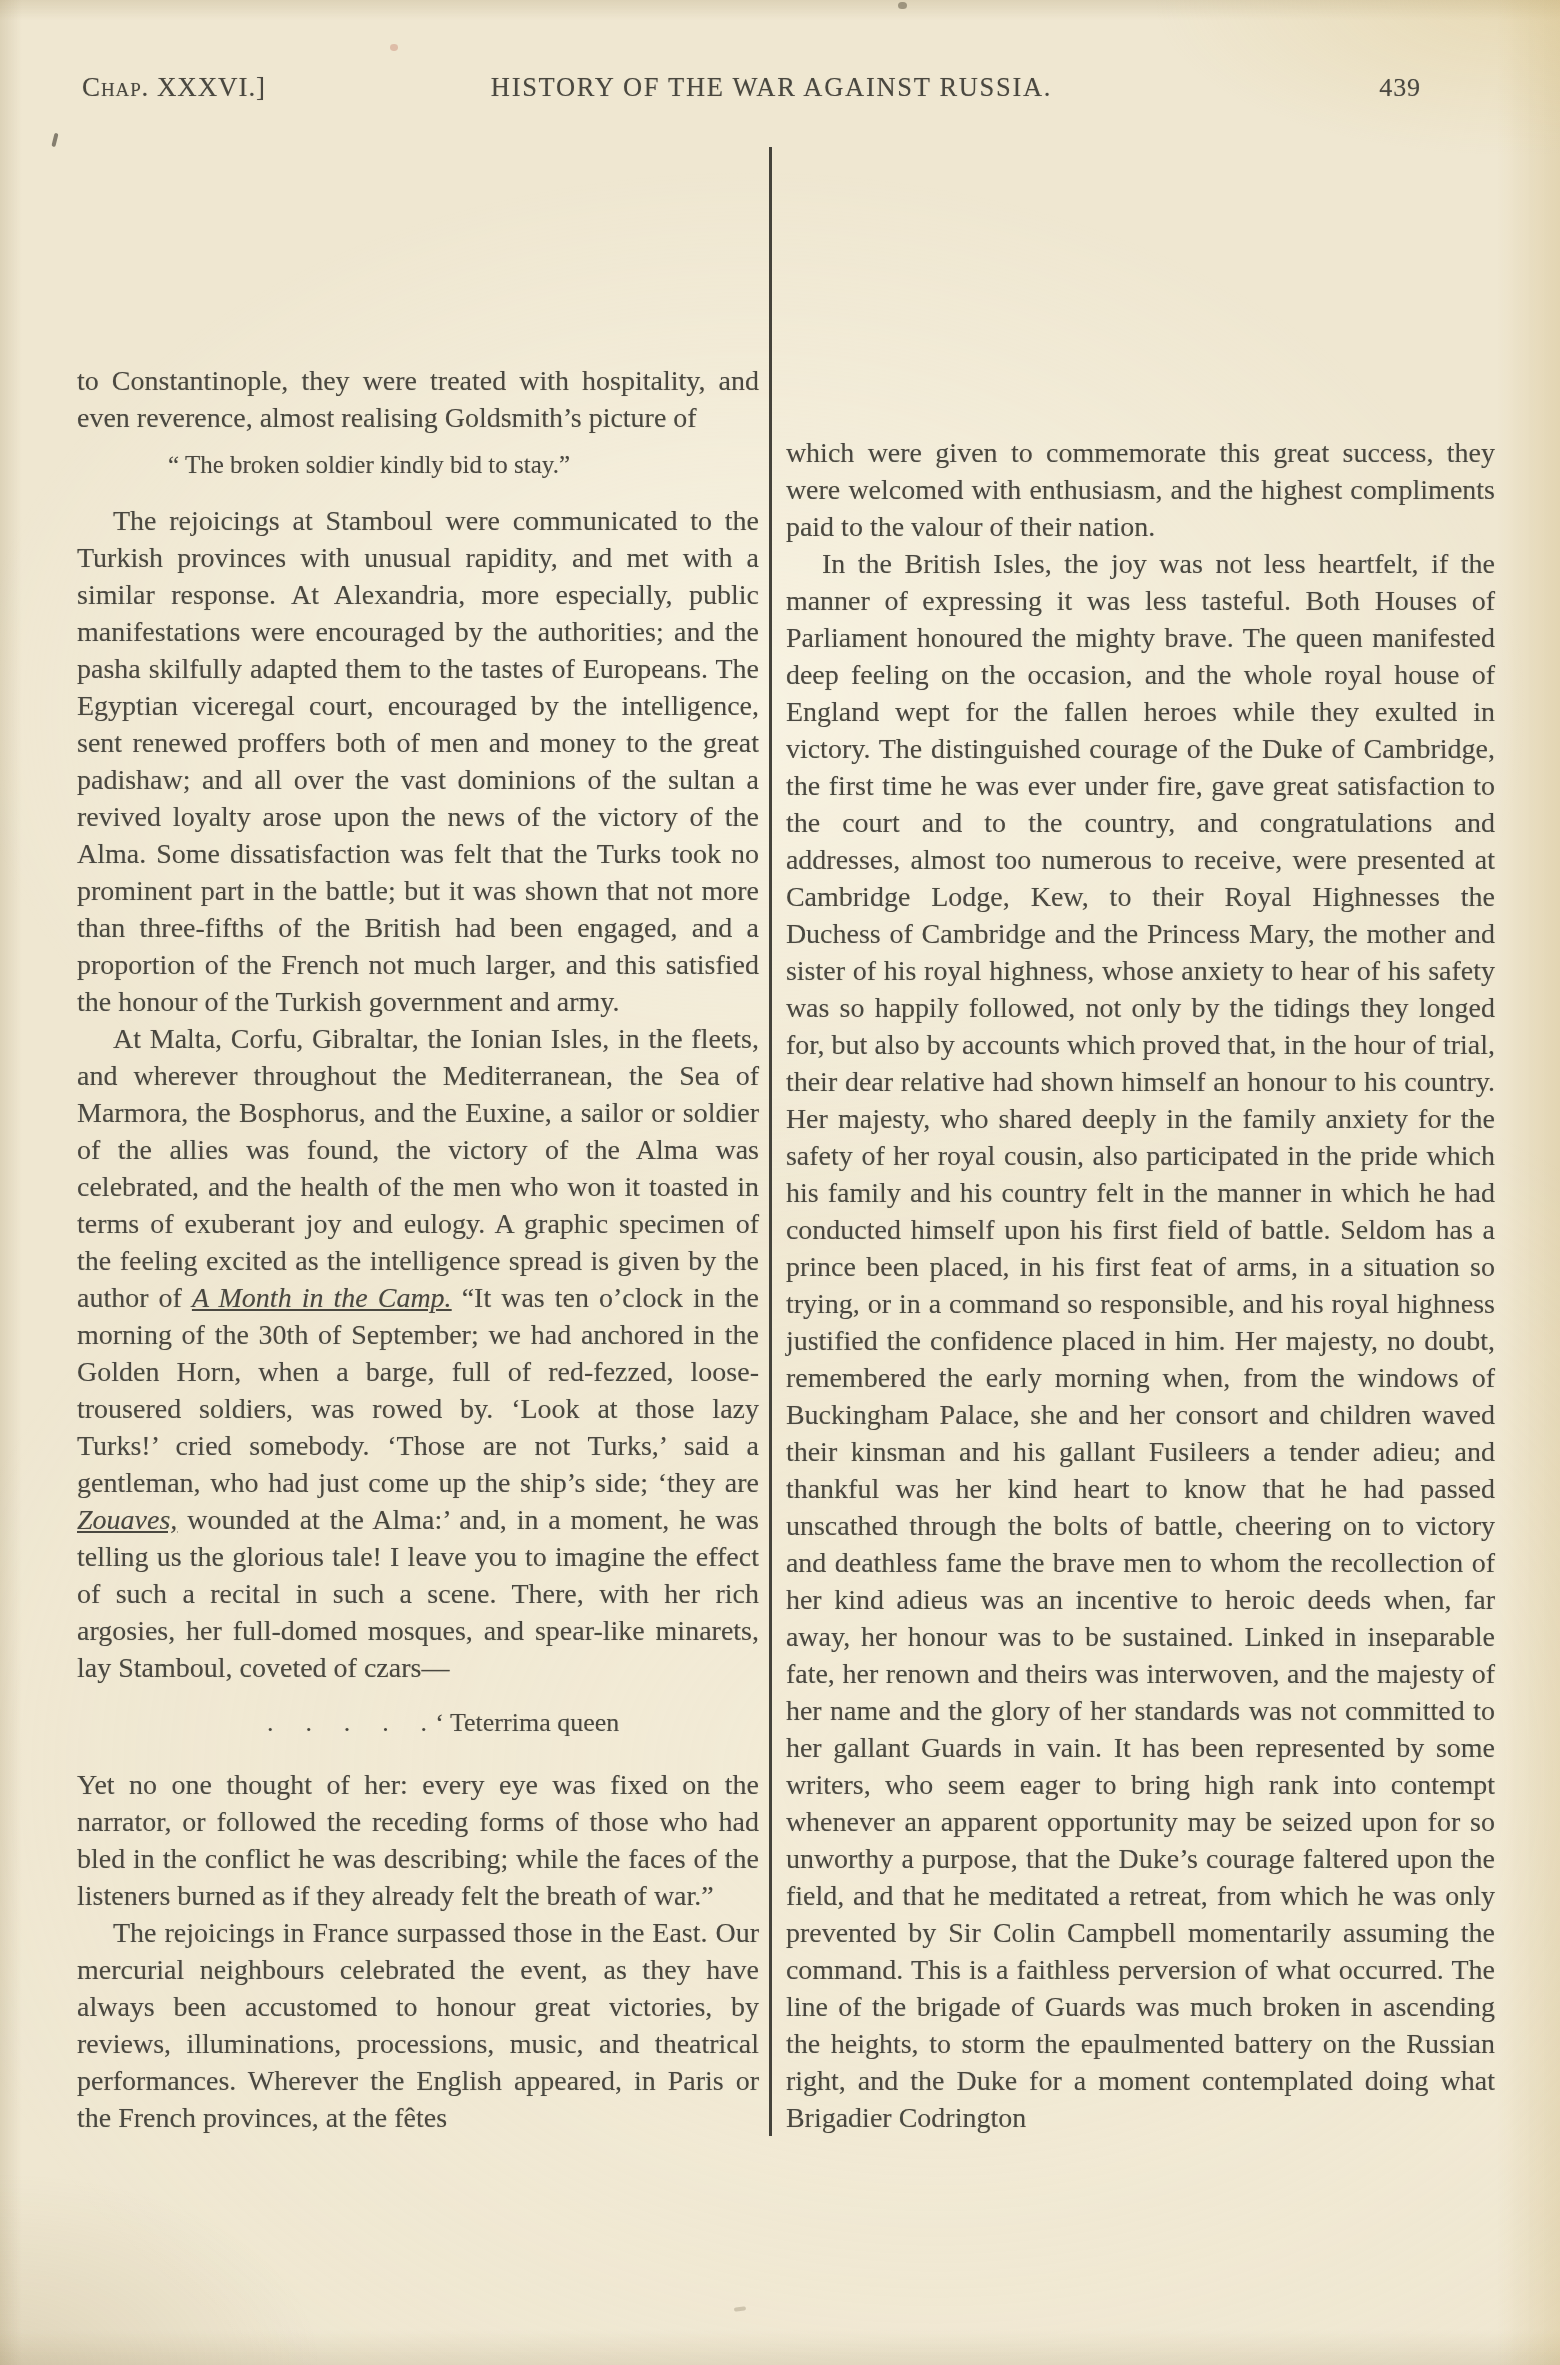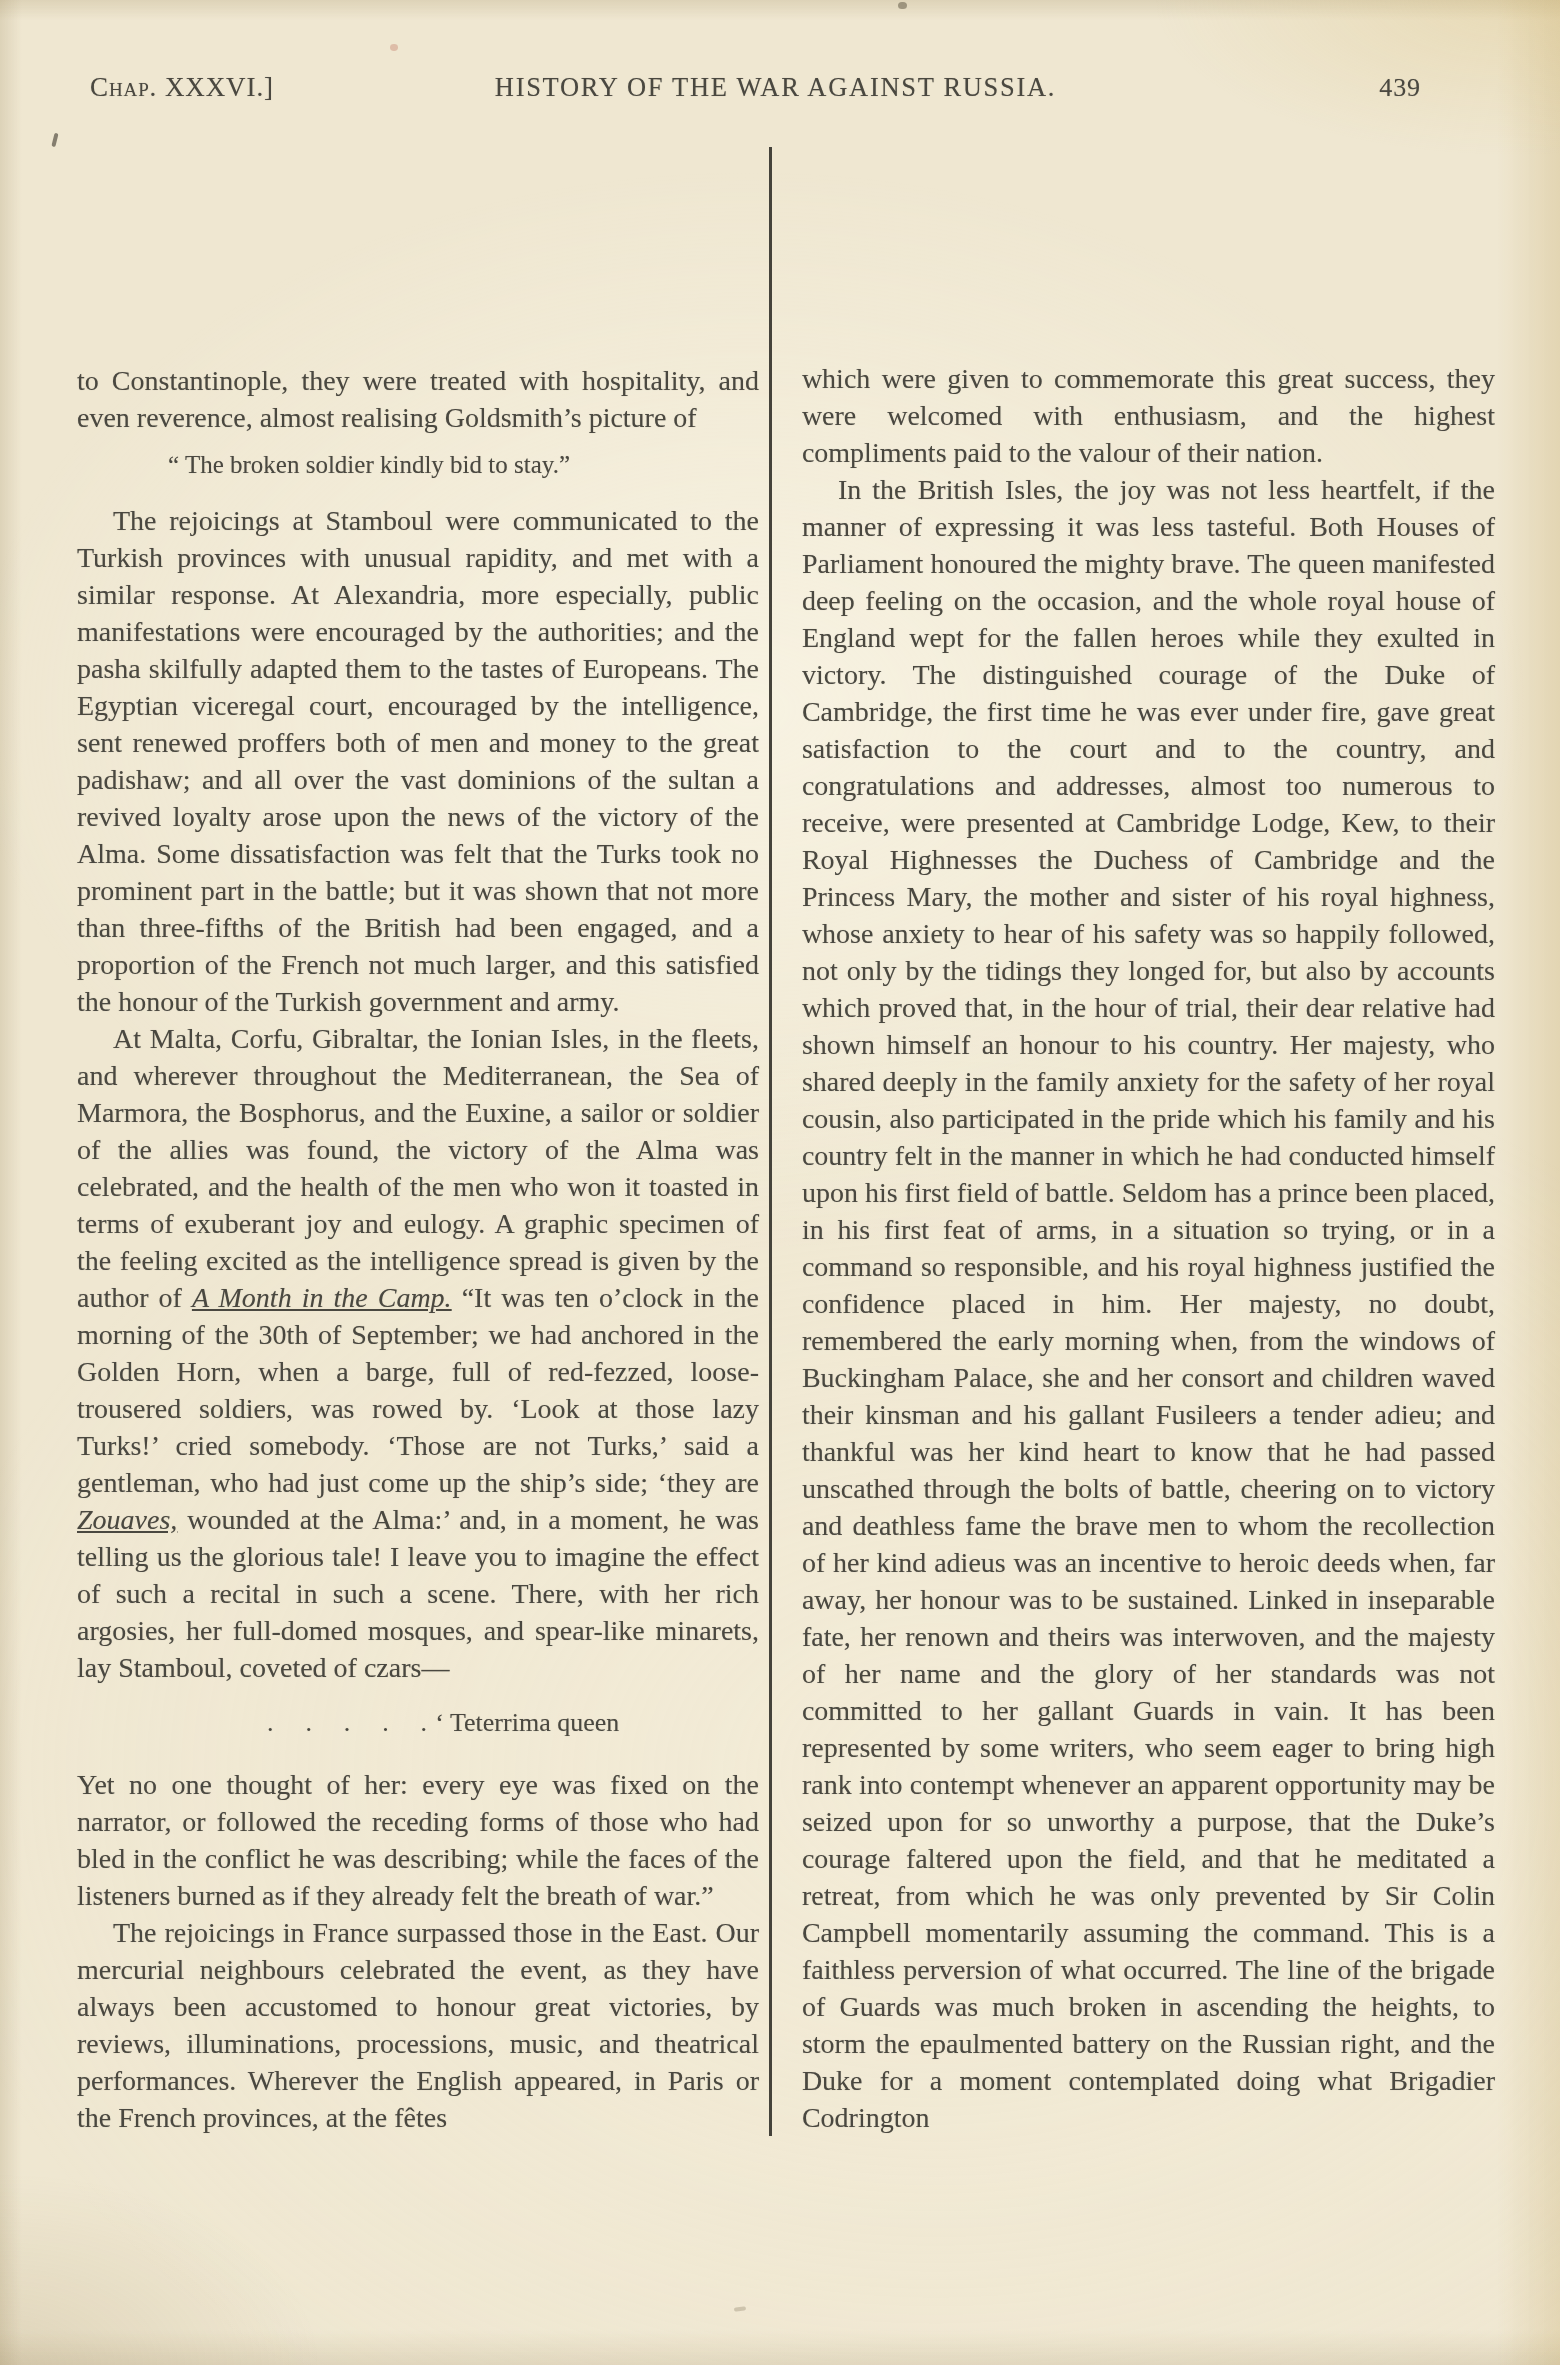--- a/index.html
+++ b/index.html
@@ -14,38 +14,38 @@
       radial-gradient(513px 222px at 97% 0%, rgba(214,188,120,.30), rgba(214,188,120,0) 70%),
       radial-gradient(428px 257px at 0% 100%, rgba(150,128,82,.18), rgba(150,128,82,0) 75%),
       linear-gradient(90deg, rgba(148,128,86,.20) 0, rgba(148,128,86,0) 22px),
       linear-gradient(270deg, rgba(190,160,90,.26) 0, rgba(190,160,90,0) 62px),
       linear-gradient(0deg, rgba(148,128,86,.18) 0, rgba(148,128,86,0) 36px),
       linear-gradient(180deg, rgba(160,140,95,.22) 0, rgba(160,140,95,0) 20.5px);
   }
   .page{position:absolute;inset:0;}
   
   .page-header{
-    position:absolute;top:74px;left:90px;right:66px;
+    position:absolute;top:74px;left:82px;right:66px;
     display:flex;align-items:baseline;
     font-size:26.5px;line-height:1;
     text-shadow:0 0 0.9px rgba(70,66,58,.35);
   }
   .chapter{width:308px;font-variant:small-caps;letter-spacing:0.9px;font-size:27px;}
   .title{flex:1;text-align:center;letter-spacing:1.7px;font-size:26.5px;}
   .pagenum{width:342px;text-align:right;padding-right:74px;box-sizing:border-box;font-size:26px;letter-spacing:0.9px;}
   
   .columns{
     position:absolute;top:147px;left:77px;width:1418px;
     display:flex;align-items:flex-end;
   }
   .col{font-size:28px;line-height:37px;text-align:justify;
        text-shadow:0 0 0.9px rgba(70,66,58,.30);}
   .col-left{width:682px;}
   .divider{width:2.6px;height:1989px;background:#45433b;margin-left:10.3px;flex:none;}
-  .col-right{flex:1;padding-left:30px;}
+  .col-right{flex:1;padding-left:14px;}
   .block{margin:0;}
   .block.indent{text-indent:36px;}
   .block.quote{
     margin:13px 0 22px;padding-left:91px;font-size:25px;line-height:31px;
     text-align:left;text-indent:0;
   }
   .block.verse{margin:20.5px 0 27px;font-size:26px;line-height:32.5px;text-align:left;}
   .vline{display:block;}
   .vline-1{padding-left:190px;}
   .vline-2{padding-left:120px;}

